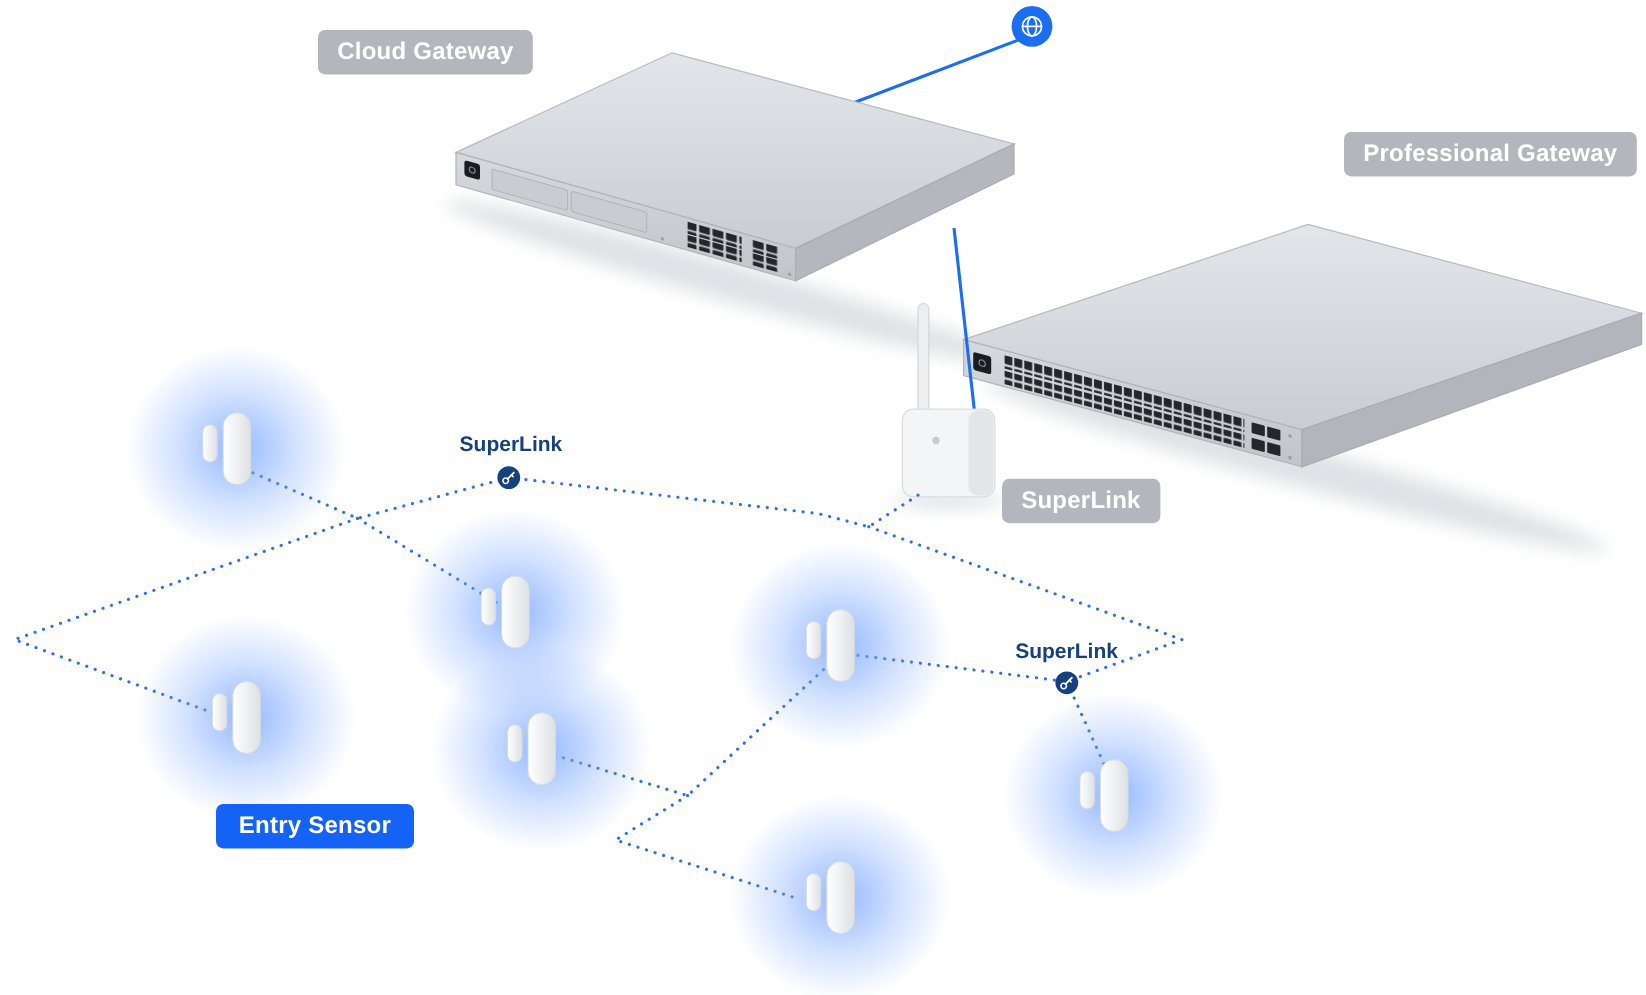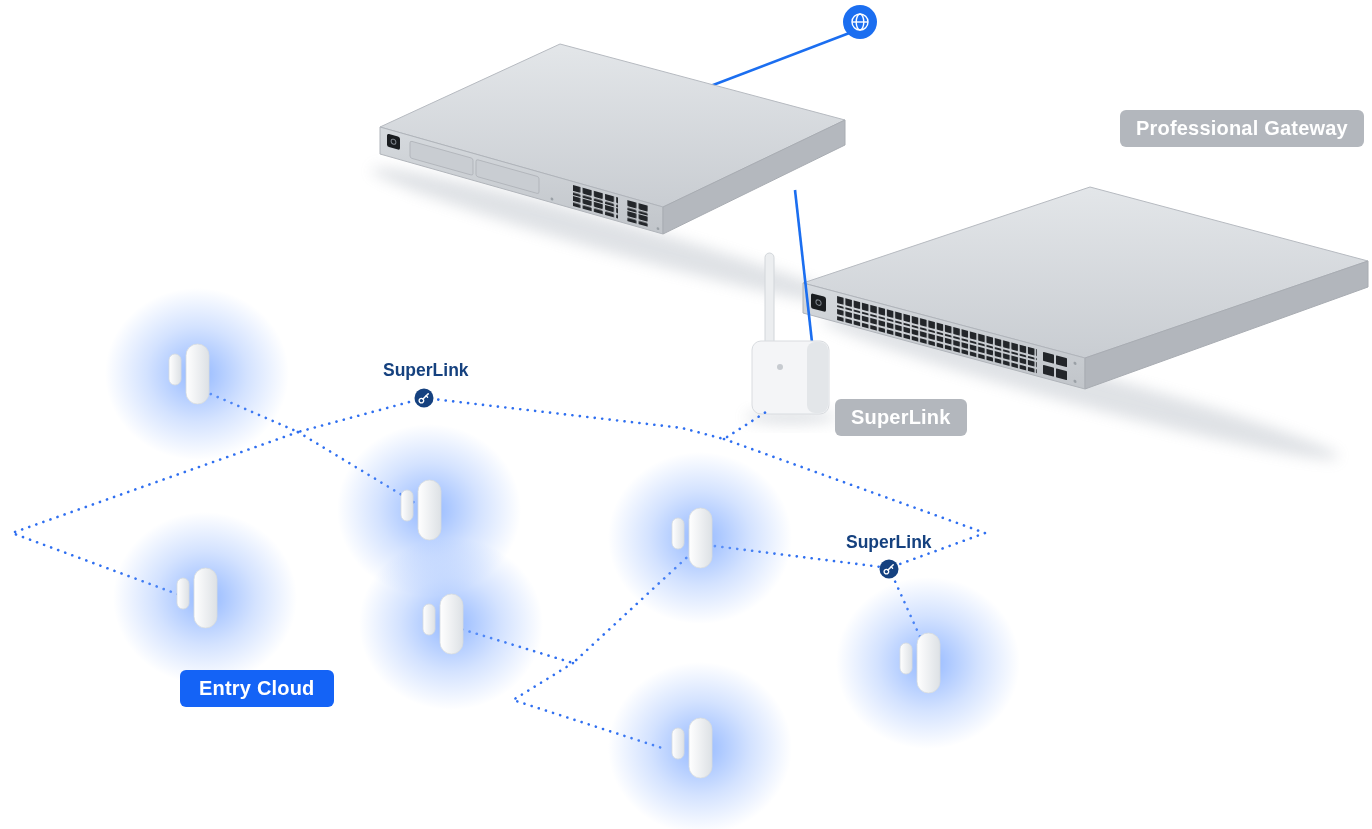--- a/index.html
+++ b/index.html
@@ -137,19 +137,20 @@
     </g>
 
     <g transform="translate(860,22)">
       <circle r="17" class="globe-bg"></circle>
       <circle r="8" fill="none" stroke="#fff" stroke-width="1.4"></circle>
       <ellipse rx="3.8" ry="8" fill="none" stroke="#fff" stroke-width="1.4"></ellipse>
       <line x1="-8" y1="0" x2="8" y2="0" stroke="#fff" stroke-width="1.4"></line>
     </g>
   </svg>
 
+  <div class="chip chip-gray" style="left:265px;top:25px">Cloud Gateway</div>
   <div class="chip chip-gray" style="left:1120px;top:110px">Professional Gateway</div>
   <div class="chip chip-gray" style="left:835px;top:399px">SuperLink</div>
   <div class="mesh-label" style="left:383px;top:360px">SuperLink</div>
   <div class="mesh-label" style="left:846px;top:532px">SuperLink</div>
-  <div class="chip chip-blue" style="left:180px;top:670px">Entry Cloud</div>
+  <div class="chip chip-blue" style="left:180px;top:670px">Entry Sensor</div>
 
 </div>
 
 </body></html>

